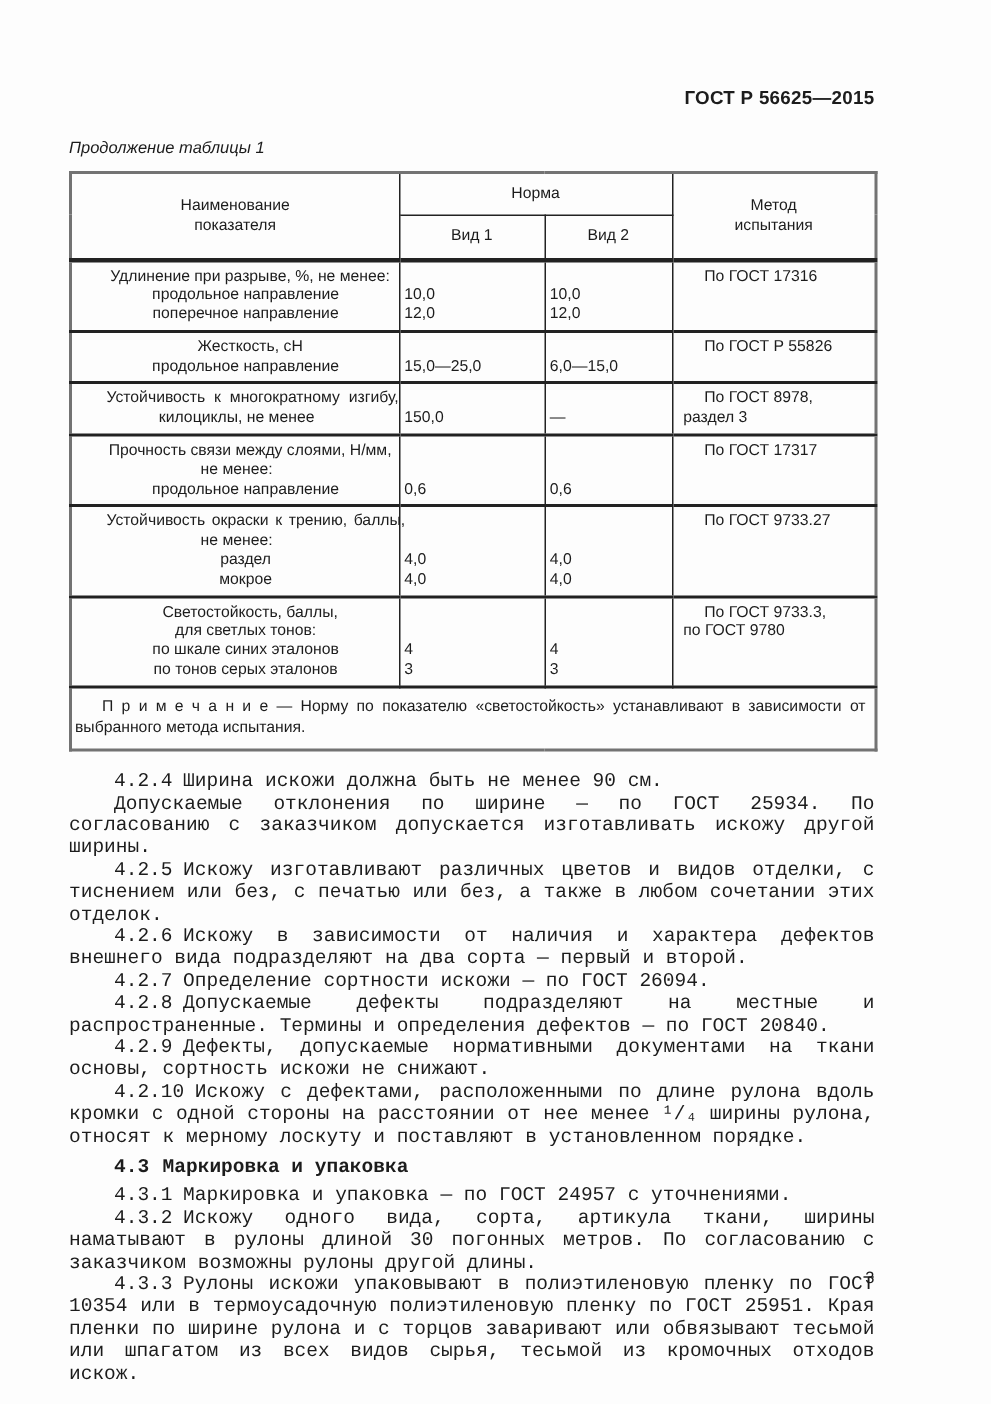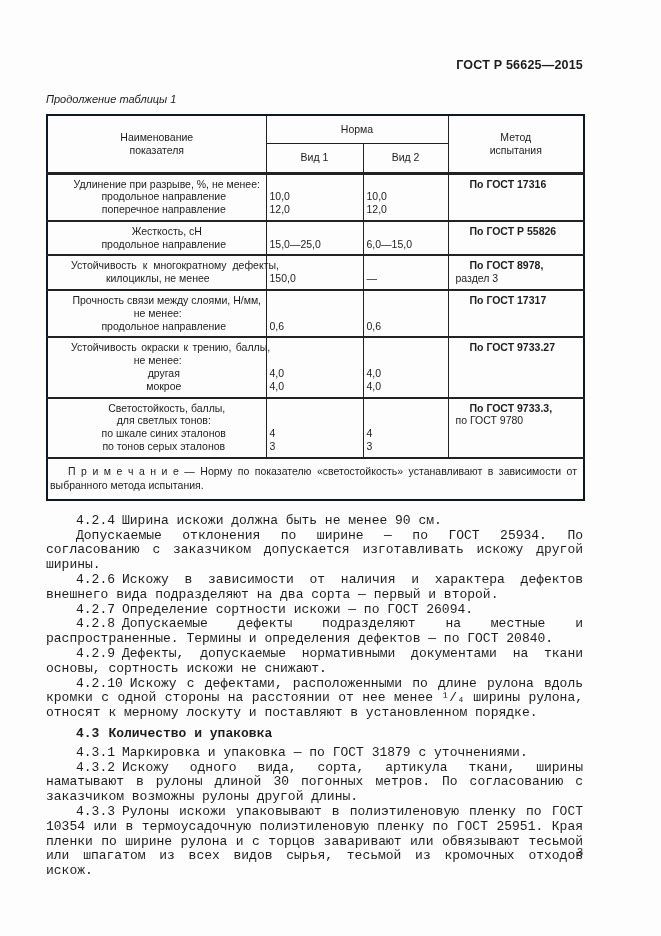--- a/index.html
+++ b/index.html
@@ -39,21 +39,21 @@
     font-size: 11px;
   }
 
   
   table.spec {
     margin-top: 9px;
     width: 537px;
     border-collapse: collapse;
     table-layout: fixed;
     font-size: 10.5px;
-    border: 2px solid #0f172a;
+    border: 2px solid #737373;
   }
   .spec th, .spec td {
     border: 1px solid #222;
   }
   .spec thead th {
     font-weight: normal;
     text-align: center;
     vertical-align: middle;
     padding: 3px 2px;
     line-height: 13px;
@@ -73,21 +73,21 @@
   }
   .ln:empty::after { content: "\00a0"; }
   .td-name .ln { text-align: center; }
   .td-name .i1 { padding-left: 20px; }
   .td-name .i2 { padding-left: 14px; }
   .td-name .i0 { padding-left: 2px; }
   .jw { word-spacing: 3px; }
   .jw2 { word-spacing: 1.5px; }
   .td-val .ln { text-align: left; }
   .td-method .ln { text-align: left; padding-left: 4px; }
-  .td-method .i1m { padding-left: 18px; font-weight: bold; }
+  .td-method .i1m { padding-left: 18px; }
   .note-cell { padding: 5px 6px 7px 2px !important; }
   .note-text {
     text-indent: 18px;
     text-align: justify;
     line-height: 14px;
     font-size: 10.5px;
     white-space: normal;
   }
 
   
@@ -185,21 +185,21 @@
             <div class="ln"></div>
             <div class="ln">6,0—15,0</div>
           </td>
           <td class="td-method">
             <div class="ln i1m">По ГОСТ Р 55826</div>
           </td>
         </tr>
 
         <tr>
           <td class="td-name">
-            <div class="ln i1 jw">Устойчивость к многократному дефекты,</div>
+            <div class="ln i1 jw">Устойчивость к многократному изгибу,</div>
             <div class="ln i0">килоциклы, не менее</div>
           </td>
           <td class="td-val">
             <div class="ln"></div>
             <div class="ln">150,0</div>
           </td>
           <td class="td-val">
             <div class="ln"></div>
             <div class="ln">—</div>
           </td>
@@ -227,21 +227,21 @@
           </td>
           <td class="td-method">
             <div class="ln i1m">По ГОСТ 17317</div>
           </td>
         </tr>
 
         <tr>
           <td class="td-name">
             <div class="ln i1 jw2">Устойчивость окраски к трению, баллы,</div>
             <div class="ln i0">не менее:</div>
-            <div class="ln i2">другая</div>
+            <div class="ln i2">раздел</div>
             <div class="ln i2">мокрое</div>
           </td>
           <td class="td-val">
             <div class="ln"></div>
             <div class="ln"></div>
             <div class="ln">4,0</div>
             <div class="ln">4,0</div>
           </td>
           <td class="td-val">
             <div class="ln"></div>
@@ -283,26 +283,27 @@
           <td colspan="4" class="note-cell">
             <div class="note-text">П р и м е ч а н и е — Норму по показателю «светостойкость» устанавливают в зависимости от выбранного метода испытания.</div>
           </td>
         </tr>
       </tbody>
     </table>
 
     <div class="body-text">
       <p class="para"><span class="pnum">4.2.4</span><span>Ширина искожи должна быть не менее 90 см.</span></p>
       <p class="para"><span class="pnum"></span><span>Допускаемые отклонения по ширине — по ГОСТ 25934. По согласованию с заказчиком допускается изготавливать искожу другой ширины.</span></p>
+      <p class="para"><span class="pnum">4.2.5</span><span>Искожу изготавливают различных цветов и видов отделки, с тиснением или без, с печатью или без, а также в любом сочетании этих отделок.</span></p>
       <p class="para"><span class="pnum">4.2.6</span><span>Искожу в зависимости от наличия и характера дефектов внешнего вида подразделяют на два сорта — первый и второй.</span></p>
       <p class="para"><span class="pnum">4.2.7</span><span>Определение сортности искожи — по ГОСТ 26094.</span></p>
       <p class="para"><span class="pnum">4.2.8</span><span>Допускаемые дефекты подразделяют на местные и распространенные. Термины и определения дефектов — по ГОСТ 20840.</span></p>
       <p class="para"><span class="pnum">4.2.9</span><span>Дефекты, допускаемые нормативными документами на ткани основы, сортность искожи не снижают.</span></p>
       <p class="para"><span class="pnum">4.2.10</span><span>Искожу с дефектами, расположенными по длине рулона вдоль кромки с одной стороны на расстоянии от нее менее ¹/₄ ширины рулона, относят к мерному лоскуту и поставляют в установленном порядке.</span></p>
-      <p class="para heading"><span class="pnum">4.3</span><span>Количество и упаковка</span></p>
-      <p class="para"><span class="pnum">4.3.1</span><span>Маркировка и упаковка — по ГОСТ 31879 с уточнениями.</span></p>
+      <p class="para heading"><span class="pnum">4.3</span><span>Маркировка и упаковка</span></p>
+      <p class="para"><span class="pnum">4.3.1</span><span>Маркировка и упаковка — по ГОСТ 24957 с уточнениями.</span></p>
       <p class="para"><span class="pnum">4.3.2</span><span>Искожу одного вида, сорта, артикула ткани, ширины наматывают в рулоны длиной 30 погонных метров. По согласованию с заказчиком возможны рулоны другой длины.</span></p>
       <p class="para"><span class="pnum">4.3.3</span><span>Рулоны искожи упаковывают в полиэтиленовую пленку по ГОСТ 10354 или в термоусадочную полиэтиленовую пленку по ГОСТ 25951. Края пленки по ширине рулона и с торцов заваривают или обвязывают тесьмой или шпагатом из всех видов сырья, тесьмой из кромочных отходов искож.</span></p>
     </div>
 
     <div class="page-number">3</div>
   </div>
 </div>
 
 </body></html>

